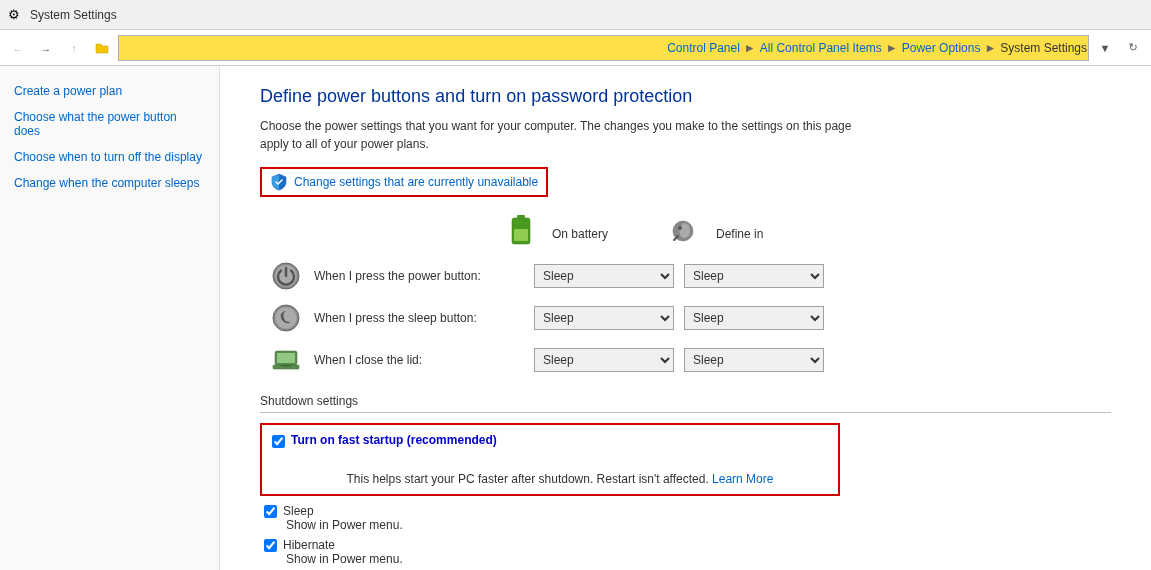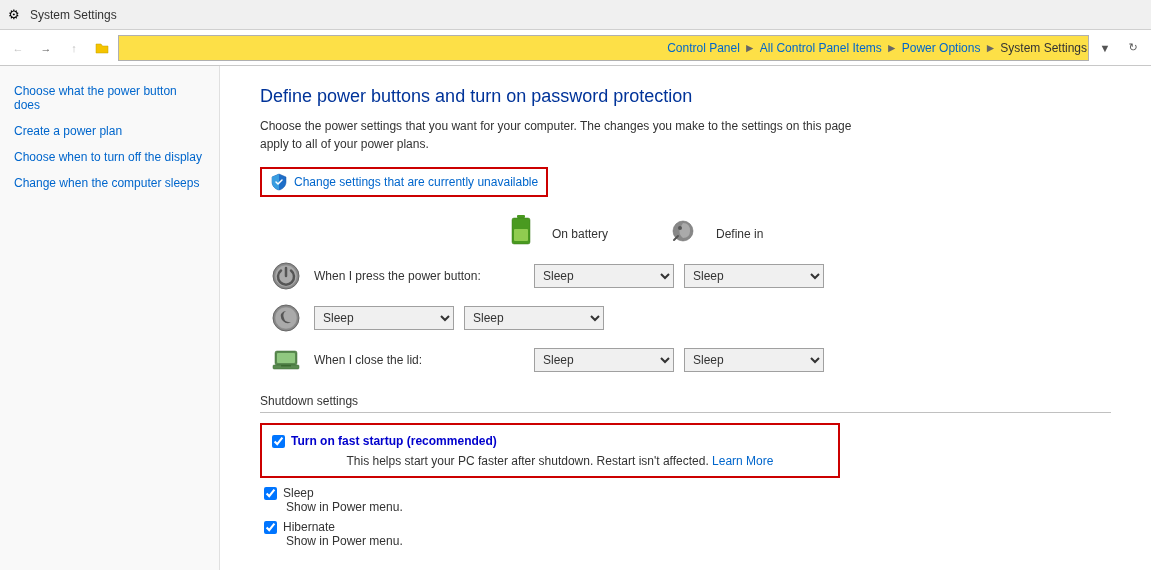--- a/index.html
+++ b/index.html
@@ -230,22 +230,22 @@
     }
 
     .shutdown-box {
       border: 2px solid #cc0000;
       padding: 8px 10px;
       margin-bottom: 8px;
       max-width: 580px;
     }
     .checkbox-row {
       display: flex;
-      align-items: center;
-      margin-bottom: 6px;
+      align-items: flex-start;
+      margin-bottom: 24px;
       gap: 6px;
     }
     .checkbox-row input[type=checkbox] {
       margin-top: 2px;
     }
     .checkbox-label {
       font-size: 12px;
       color: #333;
     }
     .checkbox-label.highlighted {
@@ -312,22 +312,22 @@
 
   <div class="address-bar-right">
     <button class="addr-right-btn">▼</button>
     <button class="addr-right-btn">↻</button>
   </div>
 </div>
 
 <div class="content">
 
   <div class="left-panel">
+    <div class="left-panel-item">Create a power plan</div>
     <div class="left-panel-item">Choose what the power button does</div>
-    <div class="left-panel-item">Create a power plan</div>
     <div class="left-panel-item">Choose when to turn off the display</div>
     <div class="left-panel-item">Change when the computer sleeps</div>
   </div>
 
   <div class="right-panel">
 
     <h1 class="page-title">Define power buttons and turn on password protection</h1>
 
     <p class="page-desc">Choose the power settings that you want for your computer. The changes you make to the settings on this page apply to all of your power plans.</p>
 
@@ -401,20 +401,21 @@
     </div>
 
     <div class="setting-row">
       <div class="setting-icon">
         <svg width="30" height="30" viewBox="0 0 30 30">
           <circle cx="15" cy="15" r="13" fill="#888" stroke="#666" stroke-width="1"></circle>
           <circle cx="15" cy="15" r="11" fill="#aaa" stroke="#888" stroke-width="0.5"></circle>
           <path d="M10 11 Q9 15 12 18 Q16 22 20 19 Q14 20 13 15 Q11 10 15 8 Q12 8 10 11Z" fill="#555"></path>
         </svg>
       </div>
+      <div class="setting-label">When I press the sleep button:</div>
       <div class="setting-dropdowns">
         <select class="setting-select">
           <option>Sleep</option>
           <option>Do nothing</option>
           <option>Hibernate</option>
           <option>Shut down</option>
           <option>Turn off the display</option>
         </select>
         <select class="setting-select">
           <option>Sleep</option>

